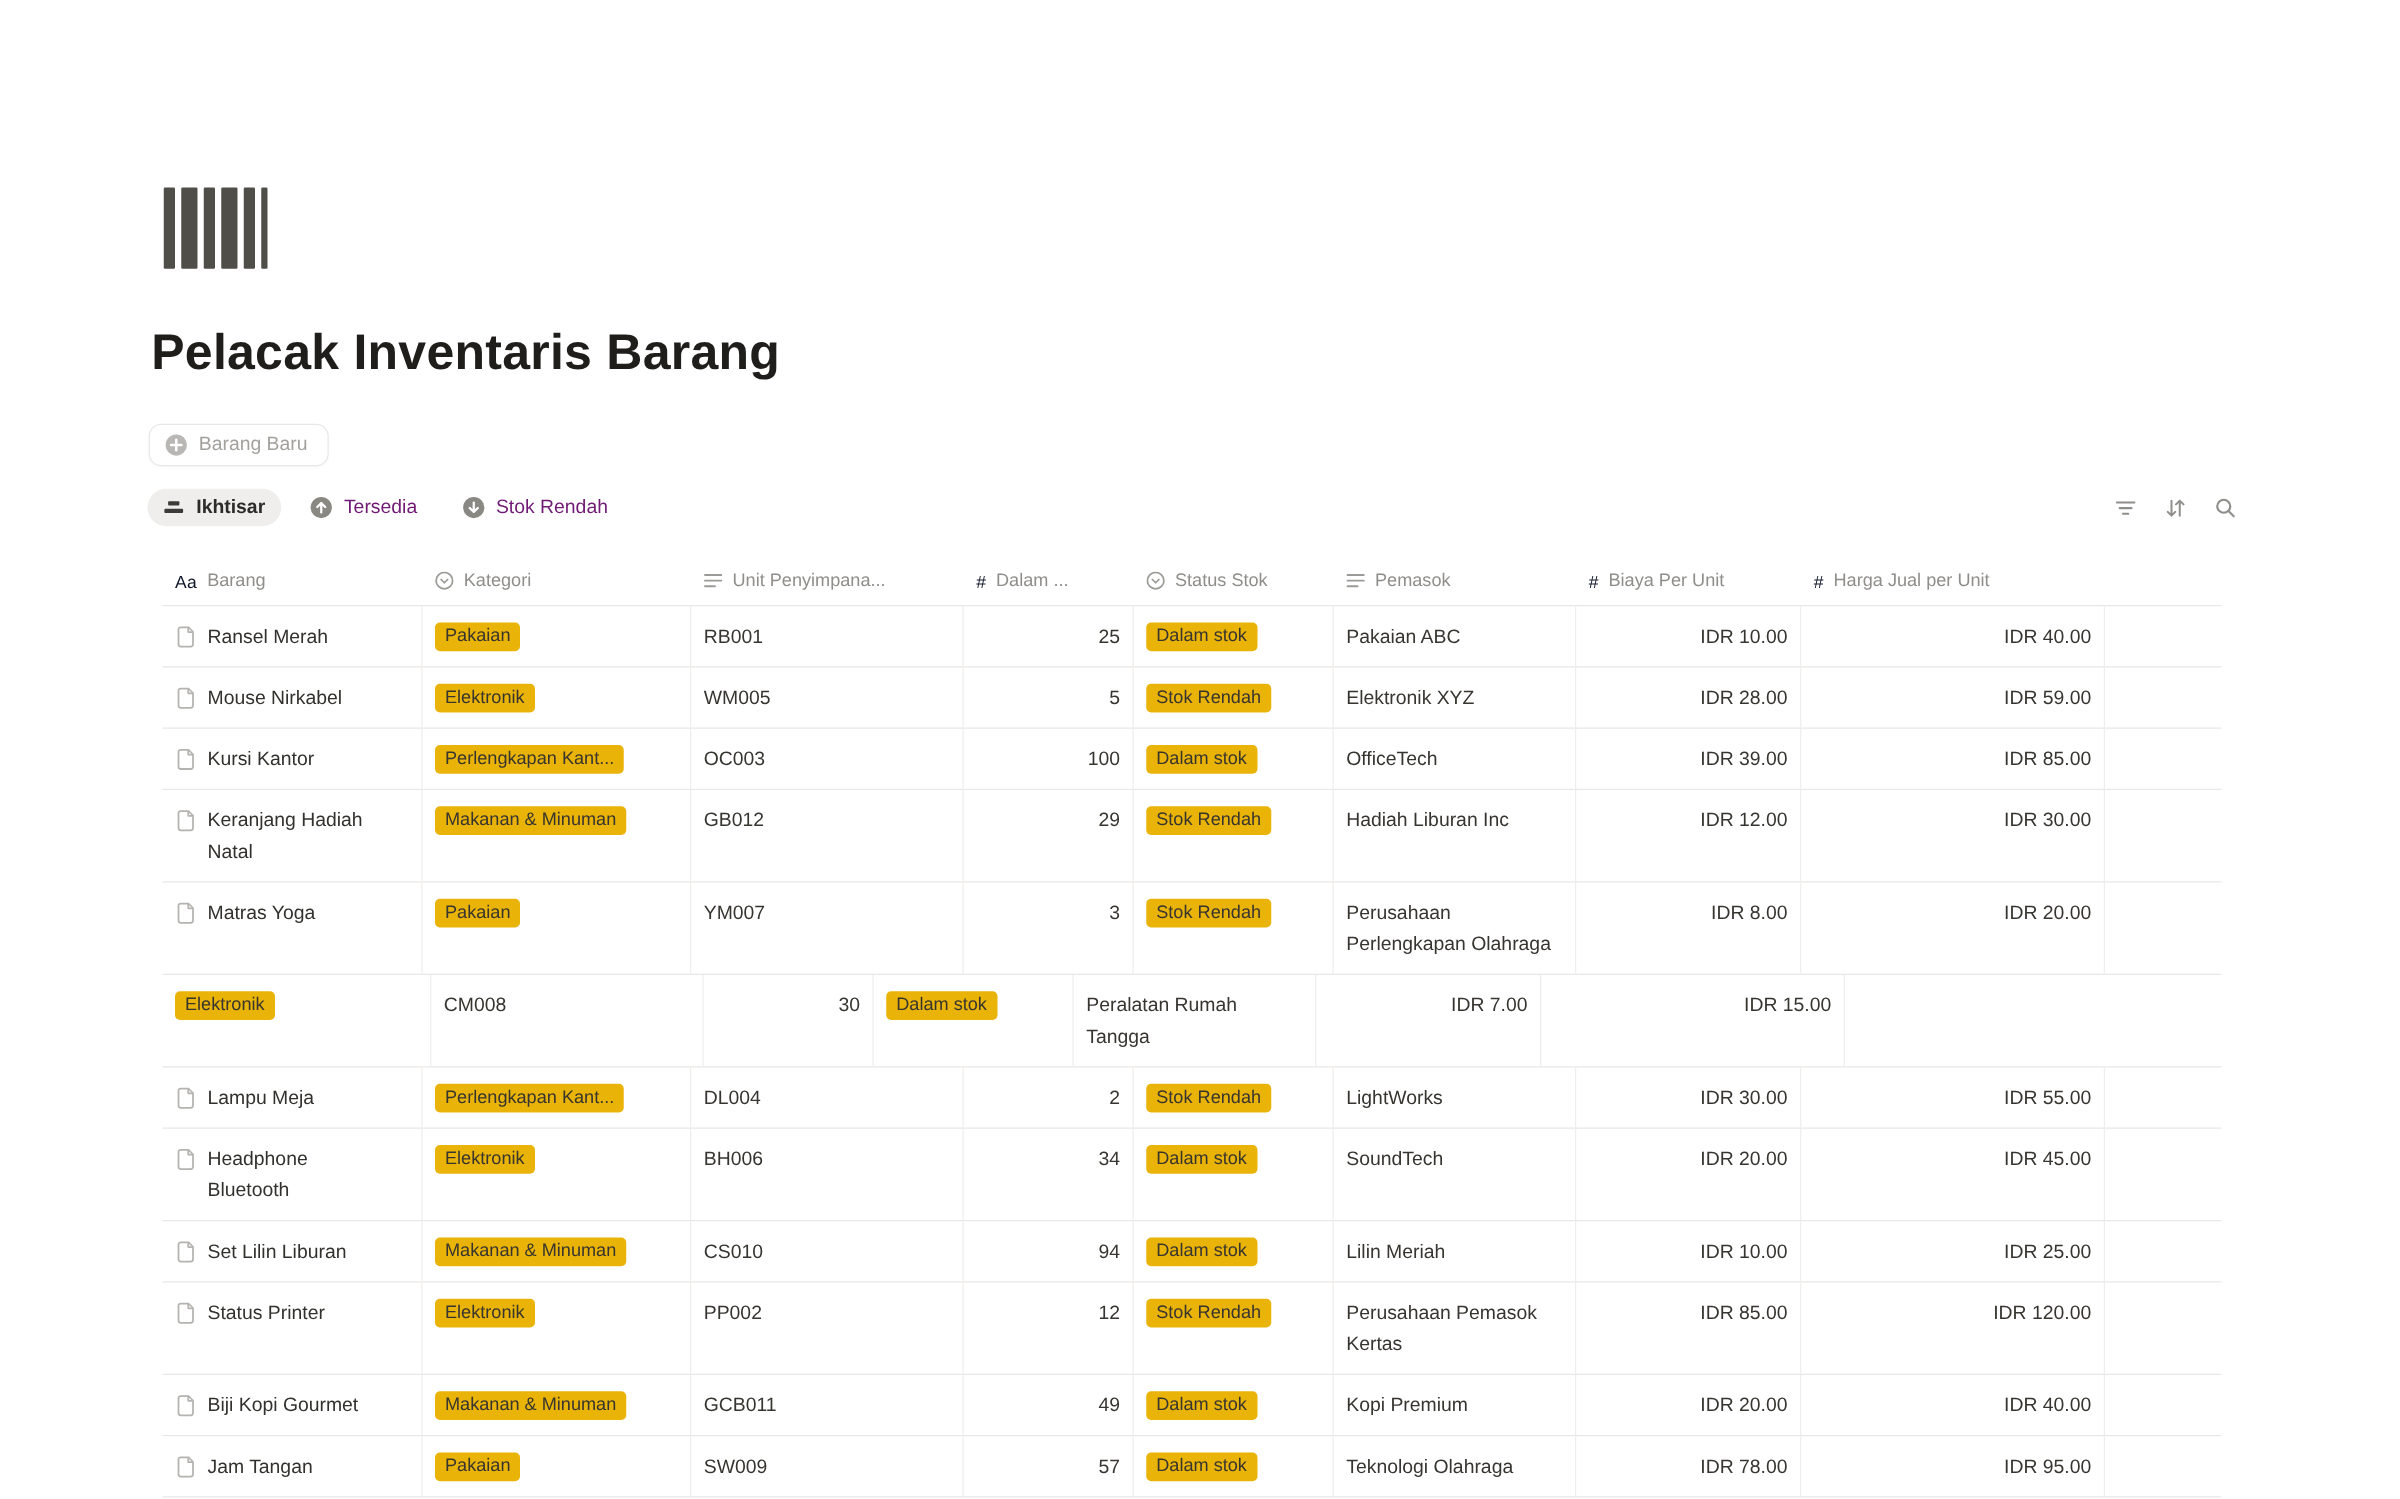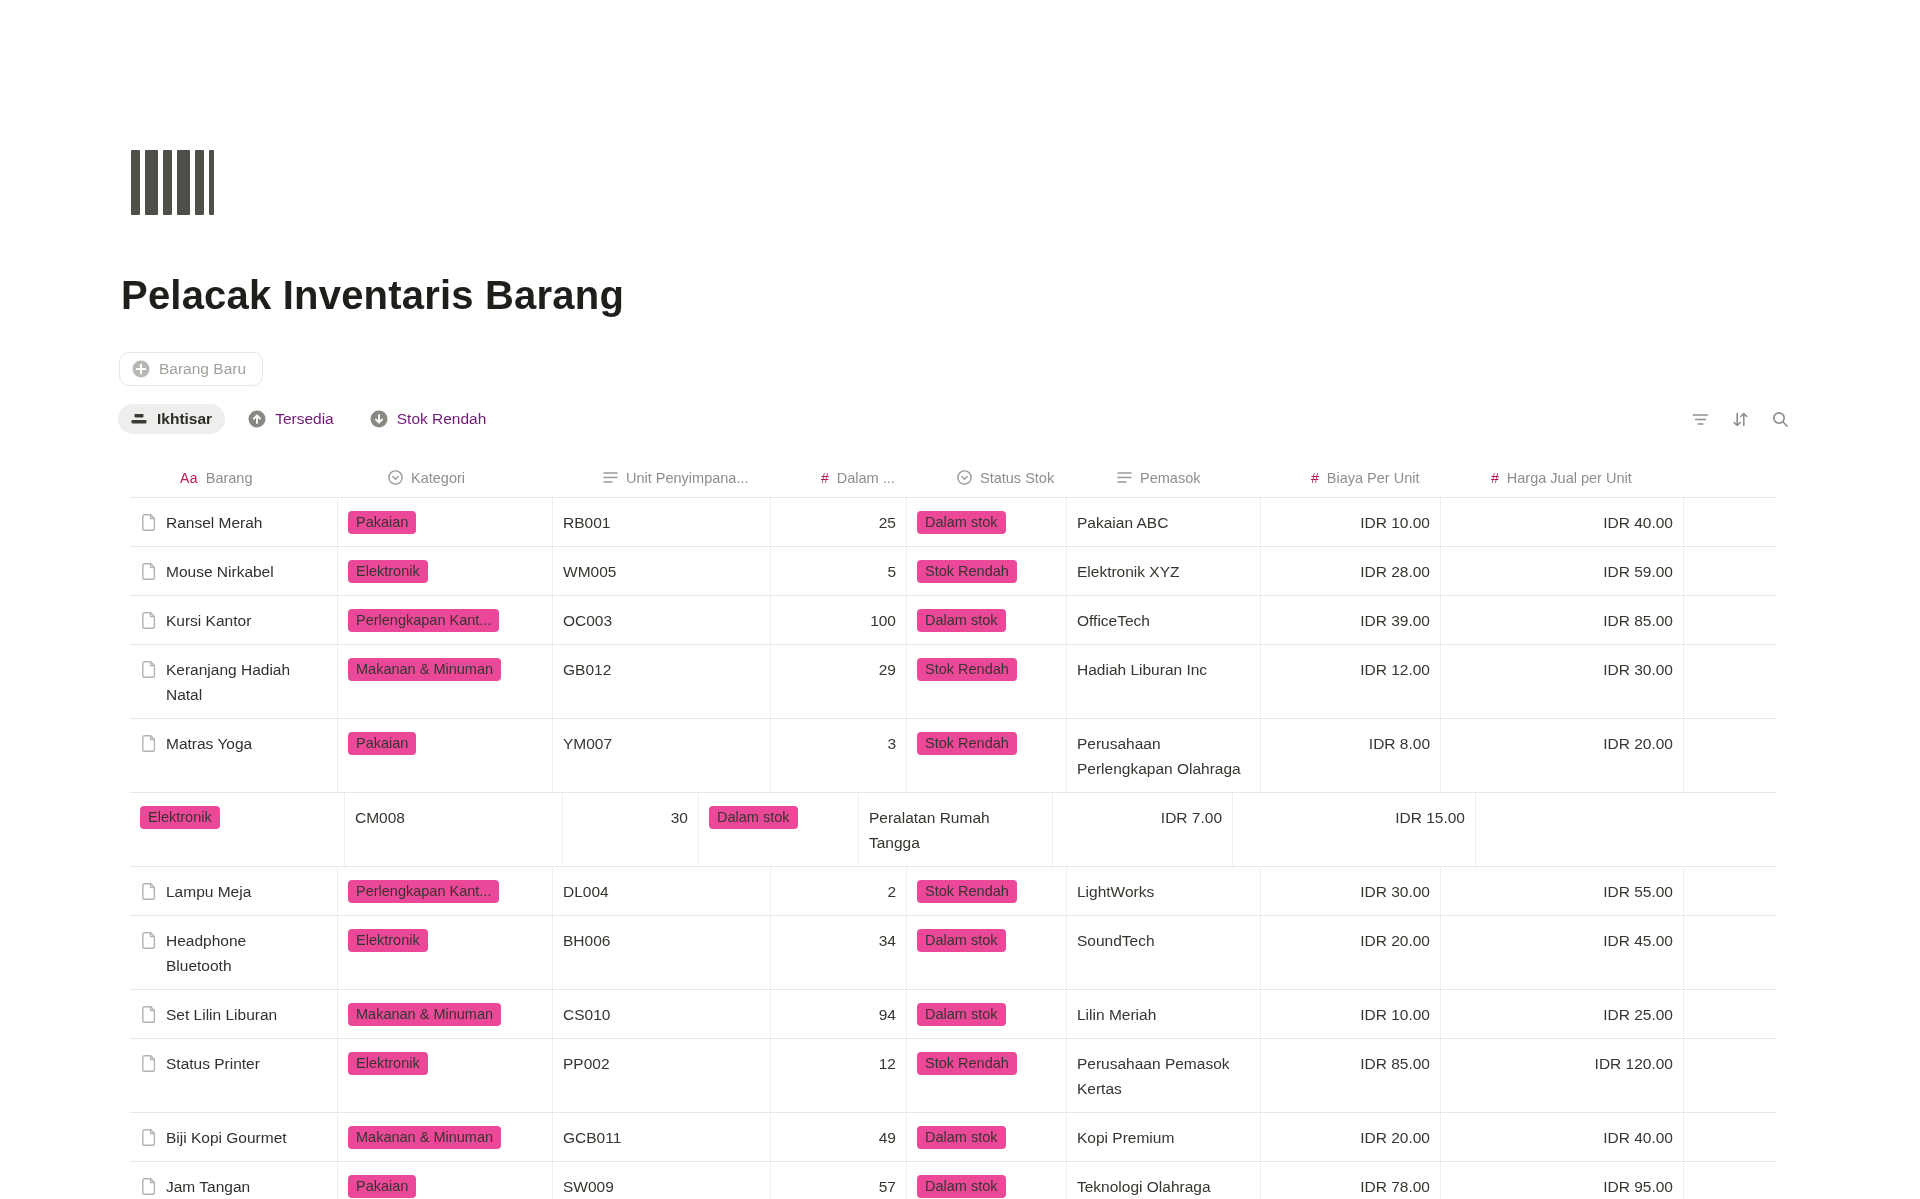--- a/index.html
+++ b/index.html
@@ -5,21 +5,21 @@
   * { box-sizing: border-box; margin: 0; padding: 0; }
   html,body { width:1920px; height:1199px; overflow:hidden; background:#ffffff;
     font-family:"Liberation Sans", sans-serif; color:#37352f; }
   .content { padding-left:121px; }
 
   
   .page-icon { margin:150px 0 0 10px; height:65px; display:flex; align-items:stretch; gap:5px; }
   .page-icon .bar { background:#504e49; border-radius:1px; }
   .b1{width:9px}.b2{width:13px}.b3{width:9px}.b4{width:13px}.b5{width:9px}.b6{width:5px}
 
-  .title { margin-top:56px; font-size:40px; line-height:48px; font-weight:700; color:#1f1e1b; letter-spacing:.2px; }
+  .title { margin-top:43px; font-size:40px; line-height:48px; font-weight:700; color:#1f1e1b; letter-spacing:.2px; }
 
   
   .btn-row { margin-top:33px; margin-left:-2px; }
   .new-btn { display:inline-flex; align-items:center; gap:9px; padding:7px 16px 7px 12px;
     border:1px solid #e9e8e6; border-radius:10px; background:#fff; font-size:15.5px; color:#a3a19c;
     box-shadow:0 1px 2px rgba(15,15,15,.02); cursor:pointer; }
   .plus-circle { width:18px; height:18px; display:block; }
 
   
   .toolbar { margin:14px 0 0 -3px; width:1672px; display:flex; align-items:center; height:38px;gap:36px; }
@@ -28,36 +28,36 @@
     font-size:15.5px; color:#701a75; cursor:pointer; white-space:nowrap; }
   .tab.active { background:#efeeec; color:#2c2b27; font-weight:700; }
   .tool-icons { margin-left:auto; display:flex; align-items:center; gap:21px; }
   .tool-icons svg { display:block; cursor:pointer; }
 
   
   .table { margin-left:9px; width:1647px; margin-top:20px; font-size:15.5px; }
   .thead { display:flex; height:40px; align-items:center; border-bottom:1px solid #e9e8e6; }
   .th { display:flex; align-items:center; gap:8px; padding:0 10px; font-size:14.5px; color:#8f8e8a;
     white-space:nowrap; overflow:hidden; cursor:pointer; }
-  .th .ticon { color:#be185d; font-size:14px; flex:none; display:flex; align-items:center;margin-left:40px; }
+  .th .ticon { color:#0f172a; font-size:14px; flex:none; display:flex; align-items:center; }
   .aa { font-size:14px; letter-spacing:.3px; }
   .hash { font-size:16px; font-weight:400; }
 
   .tr { display:flex; border-bottom:1px solid #e9e8e6; align-items:stretch; }
   .td { padding:12px 12px 11px 10px; line-height:25px; border-right:1px solid #efeeec; cursor:pointer; }
   .c-name{width:208px} .c-cat{width:215px} .c-unit{width:218px} .c-qty{width:136px}
   .c-status{width:160px} .c-sup{width:194px} .c-cost{width:180px} .c-price{width:243px}
   .c-extra{width:93px; border-right:none}
   .td.num { text-align:right; padding-right:10px; }
 
   .td-name { display:flex; gap:8px; font-weight:700; color:#32312d; }
   .td-name .cell-text { width:146px; font-weight:500; }
   .doc-icon { flex:none; margin-top:3px; }
 
-  .pill { display:inline-block; background:#ec4899; border-radius:4px; padding:0 8px; line-height:23px;
+  .pill { display:inline-block; background:#eab308; border-radius:4px; padding:0 8px; line-height:23px;
     font-size:14.5px; color:#37352f; white-space:nowrap; max-width:100%; overflow:hidden;
     text-overflow:ellipsis; vertical-align:top; margin-top:1px; }
 </style>
 </head>
 <body>
 
 <div class="content">
 
   <div class="page-icon">
     <span class="bar b1"></span>

